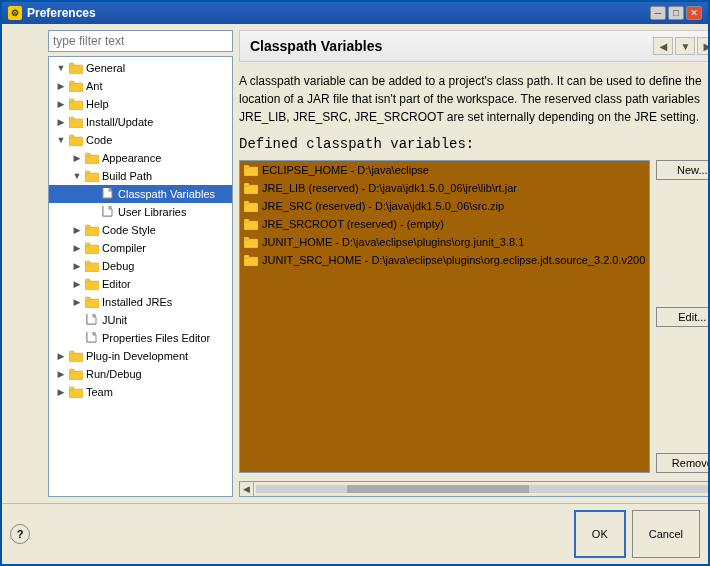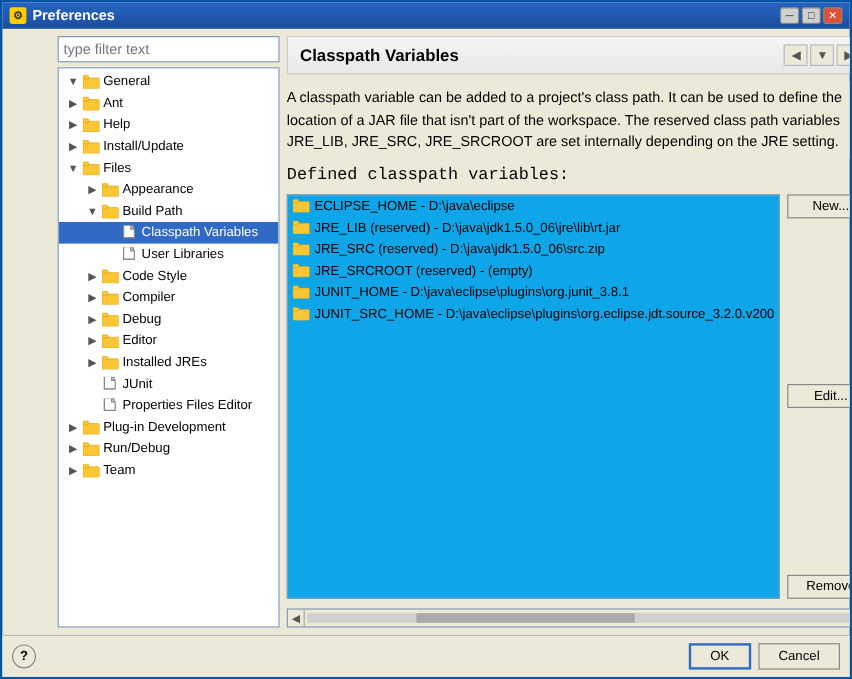--- a/index.html
+++ b/index.html
@@ -126,21 +126,21 @@
     .variables-panel {
       display: flex;
       gap: 6px;
       flex: 1;
       min-height: 0;
     }
 
     .variables-list {
       flex: 1;
       border: 1px solid #7f9db9;
-      background: #0ea5e9;
+      background: #a16207;
       overflow-y: auto;
       overflow-x: hidden;
     }
 
     .var-item {
       display: flex;
       align-items: center;
       padding: 2px 4px;
       cursor: pointer;
       white-space: nowrap;
@@ -209,21 +209,21 @@
       align-items: center;
       justify-content: center;
       cursor: pointer;
       font-size: 11px;
       font-weight: bold;
       background: #ece9d8;
     }
 
     .dialog-buttons { display: flex; gap: 6px; }
     .dialog-btn {
-      padding: 3px 16px;
+      padding: 16px 16px;
       background: #ece9d8;
       border: 1px solid #888;
       cursor: pointer;
       font-size: 11px;
     }
     .dialog-btn.default { border: 2px solid #316ac5; }
   </style>
 </head>
 <body>
 
@@ -288,21 +288,21 @@
               <span class="tree-label">Install/Update</span>
             </div>
             <div class="tree-item indent1">
               <span class="tree-expander">▼</span>
               <span class="tree-icon">
                 <svg width="14" height="12" viewBox="0 0 14 12">
                   <rect x="0" y="3" width="14" height="9" rx="1" fill="#f9c734" stroke="#d4a017" stroke-width="0.5"></rect>
                   <rect x="0" y="1" width="5" height="3" rx="1" fill="#f9c734" stroke="#d4a017" stroke-width="0.5"></rect>
                 </svg>
               </span>
-              <span class="tree-label">Files</span>
+              <span class="tree-label">Code</span>
             </div>
             <div class="tree-item indent2">
               <span class="tree-expander">▶</span>
               <span class="tree-icon">
                 <svg width="14" height="12" viewBox="0 0 14 12">
                   <rect x="0" y="3" width="14" height="9" rx="1" fill="#f9c734" stroke="#d4a017" stroke-width="0.5"></rect>
                   <rect x="0" y="1" width="5" height="3" rx="1" fill="#f9c734" stroke="#d4a017" stroke-width="0.5"></rect>
                 </svg>
               </span>
               <span class="tree-label">Appearance</span>

